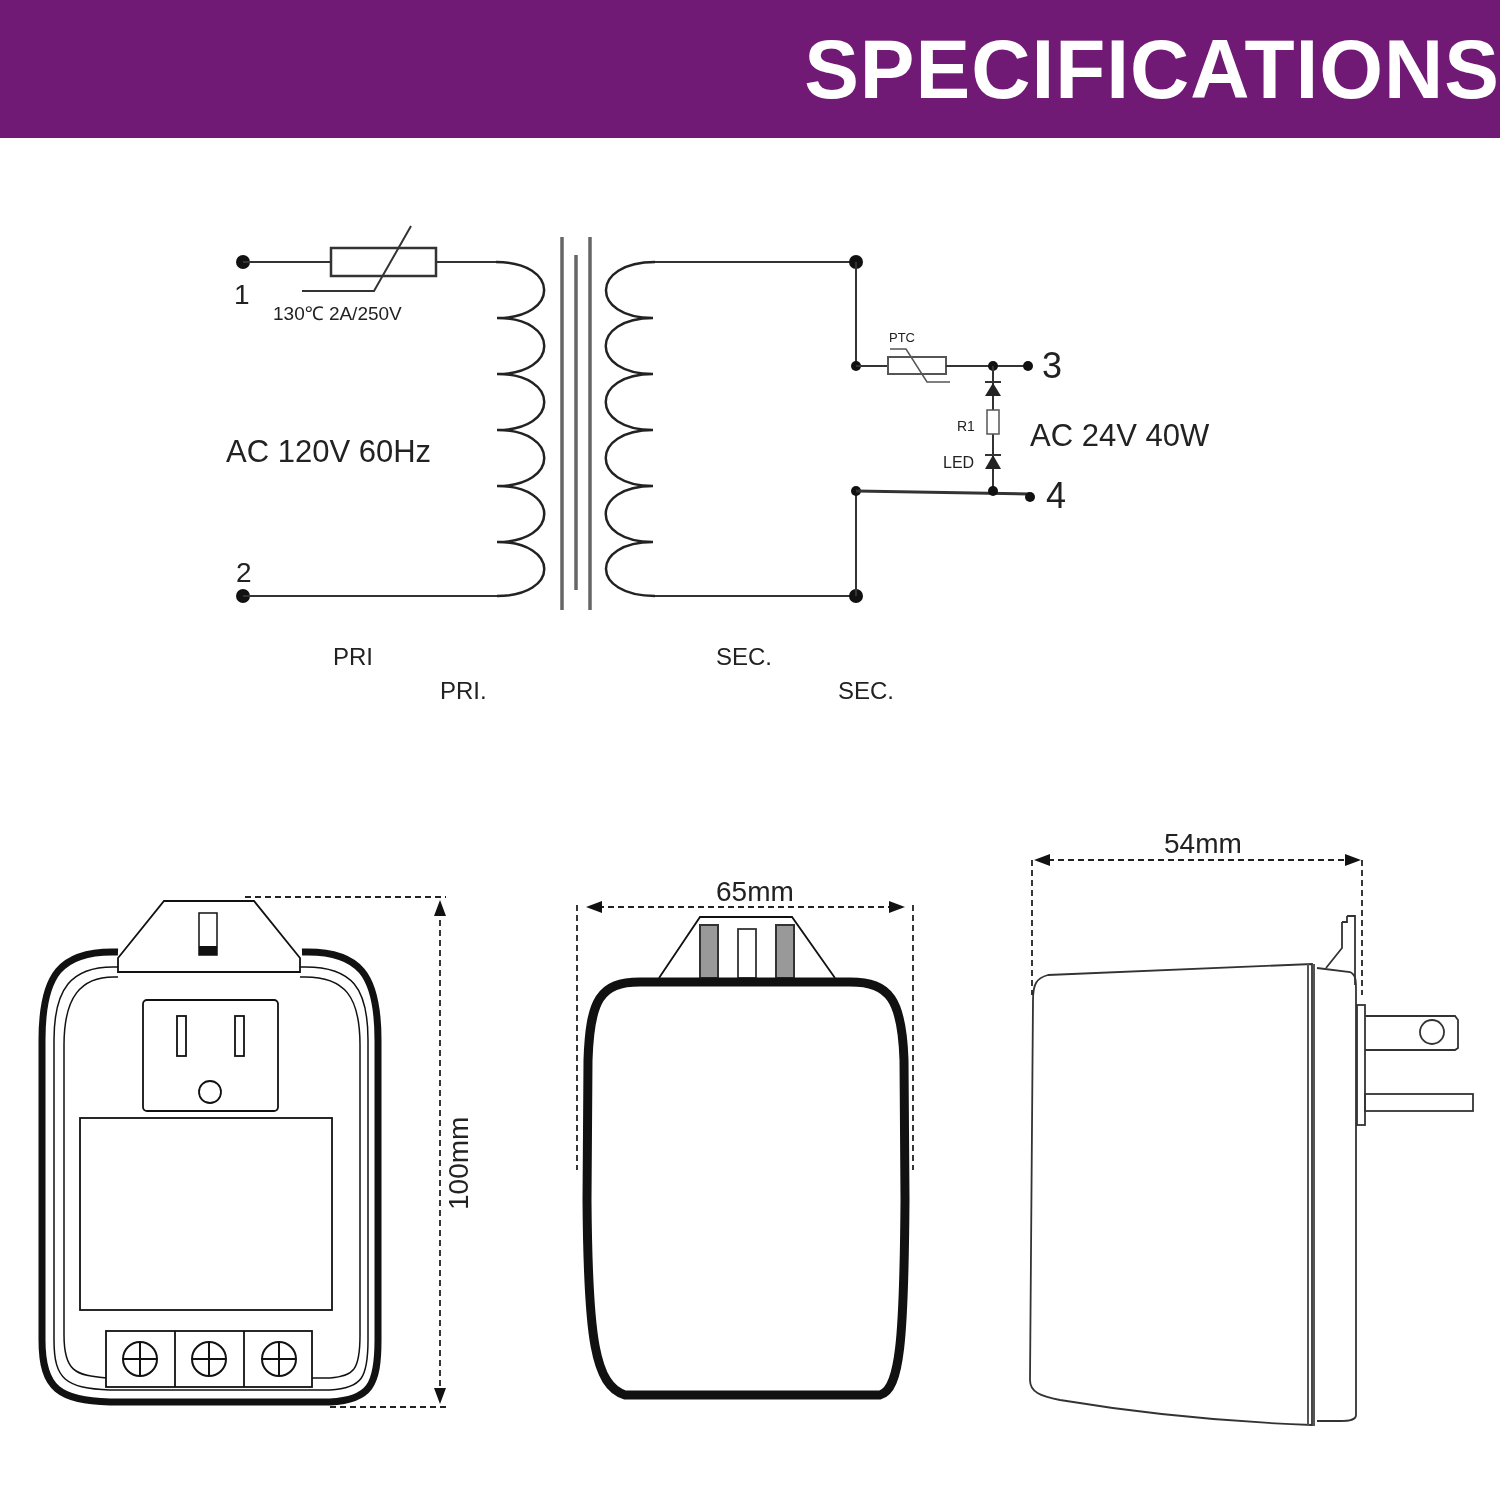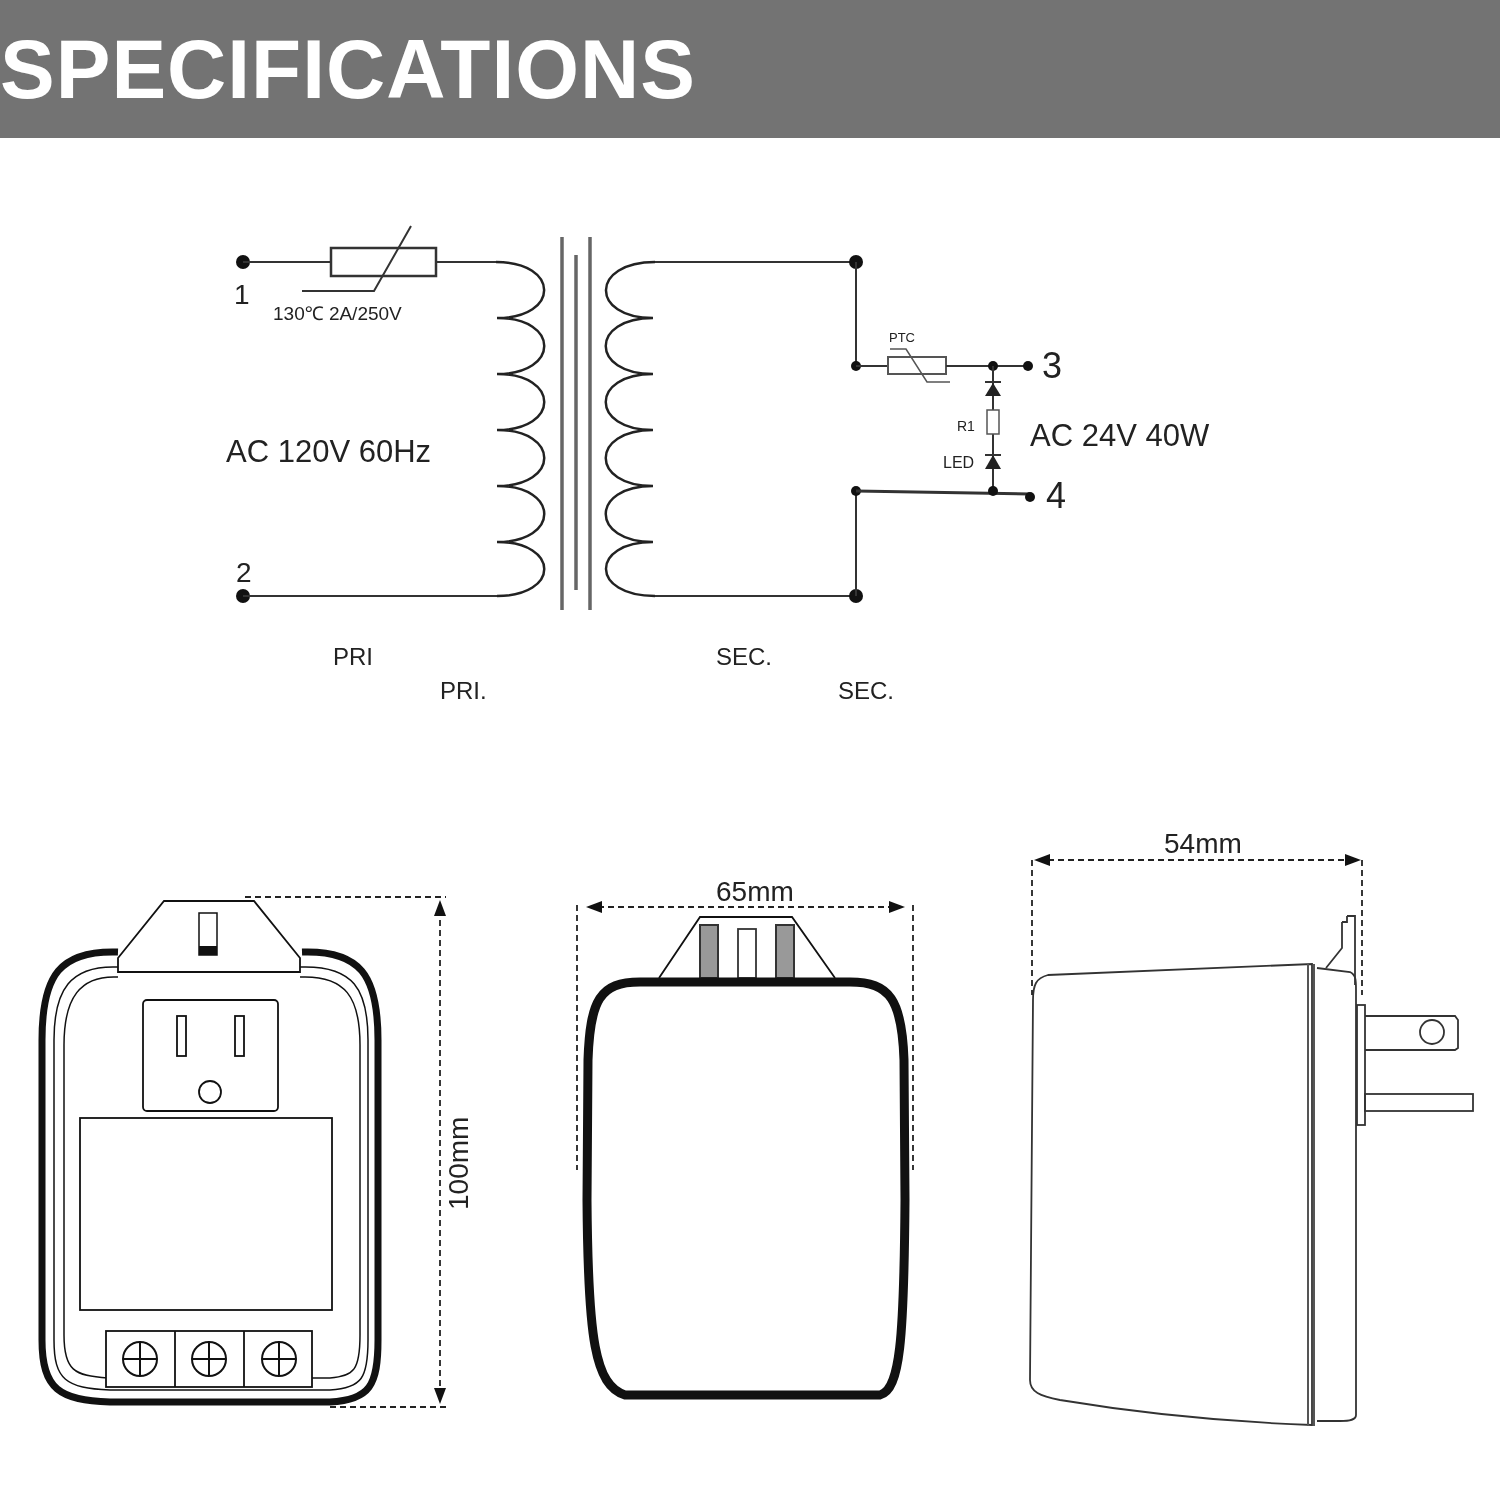--- a/index.html
+++ b/index.html
@@ -1,17 +1,17 @@
 <!DOCTYPE html>
 <html><head>
 <meta charset="utf-8">
 <style>
   html, body { margin:0; padding:0; background:#ffffff; }
   body { width:1500px; height:1500px; position:relative; overflow:hidden; font-family:"Liberation Sans", sans-serif; }
-  .banner { position:absolute; left:0; top:0; width:1500px; height:138px; background:#737373; display:flex; align-items:center; justify-content:flex-start; }
+  .banner { position:absolute; left:0; top:0; width:1500px; height:138px; background:#701a75; display:flex; align-items:center; justify-content:flex-end; }
   .banner-title { color:#ffffff; font-family:"Liberation Sans", sans-serif; font-weight:bold; font-size:82px; letter-spacing:1px; transform:scaleY(1.02); }
   svg.main { position:absolute; left:0; top:0; }
   .lbl { font-family:"Liberation Sans", sans-serif; fill:#222; }
 </style>
 </head>
 <body>
 
 <div class="banner">
   <span class="banner-title">SPECIFICATIONS</span>
 </div>

